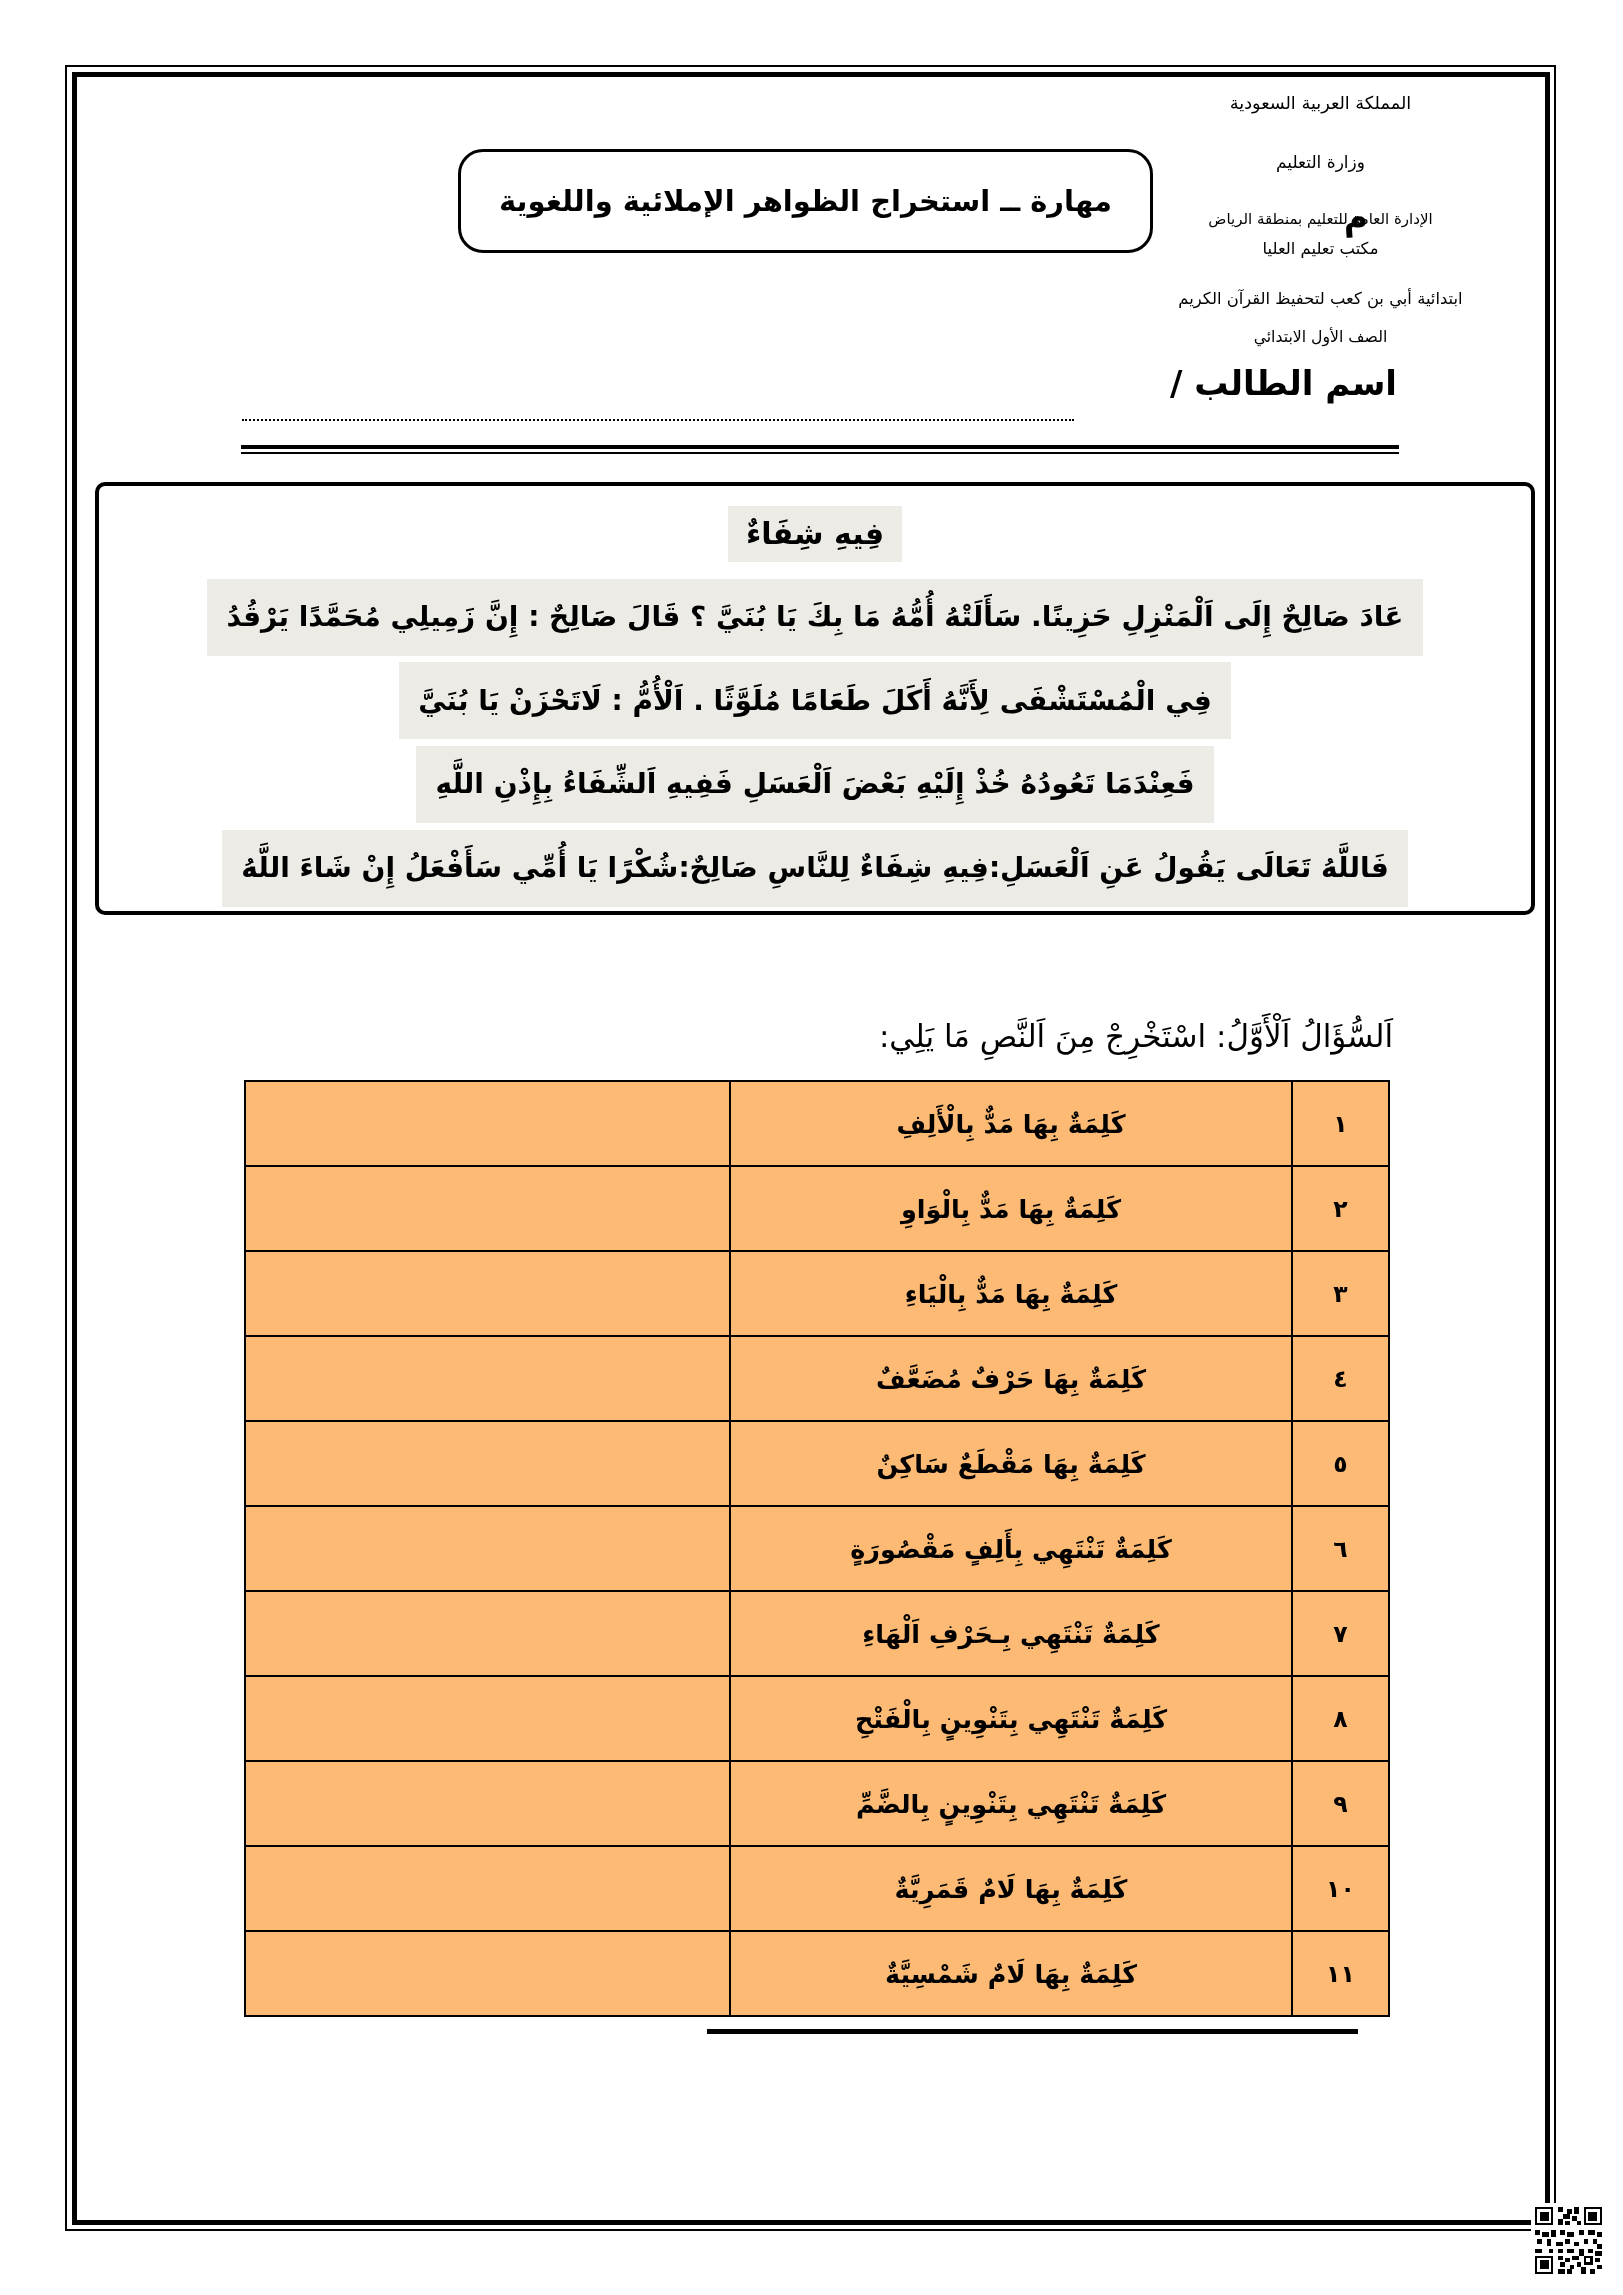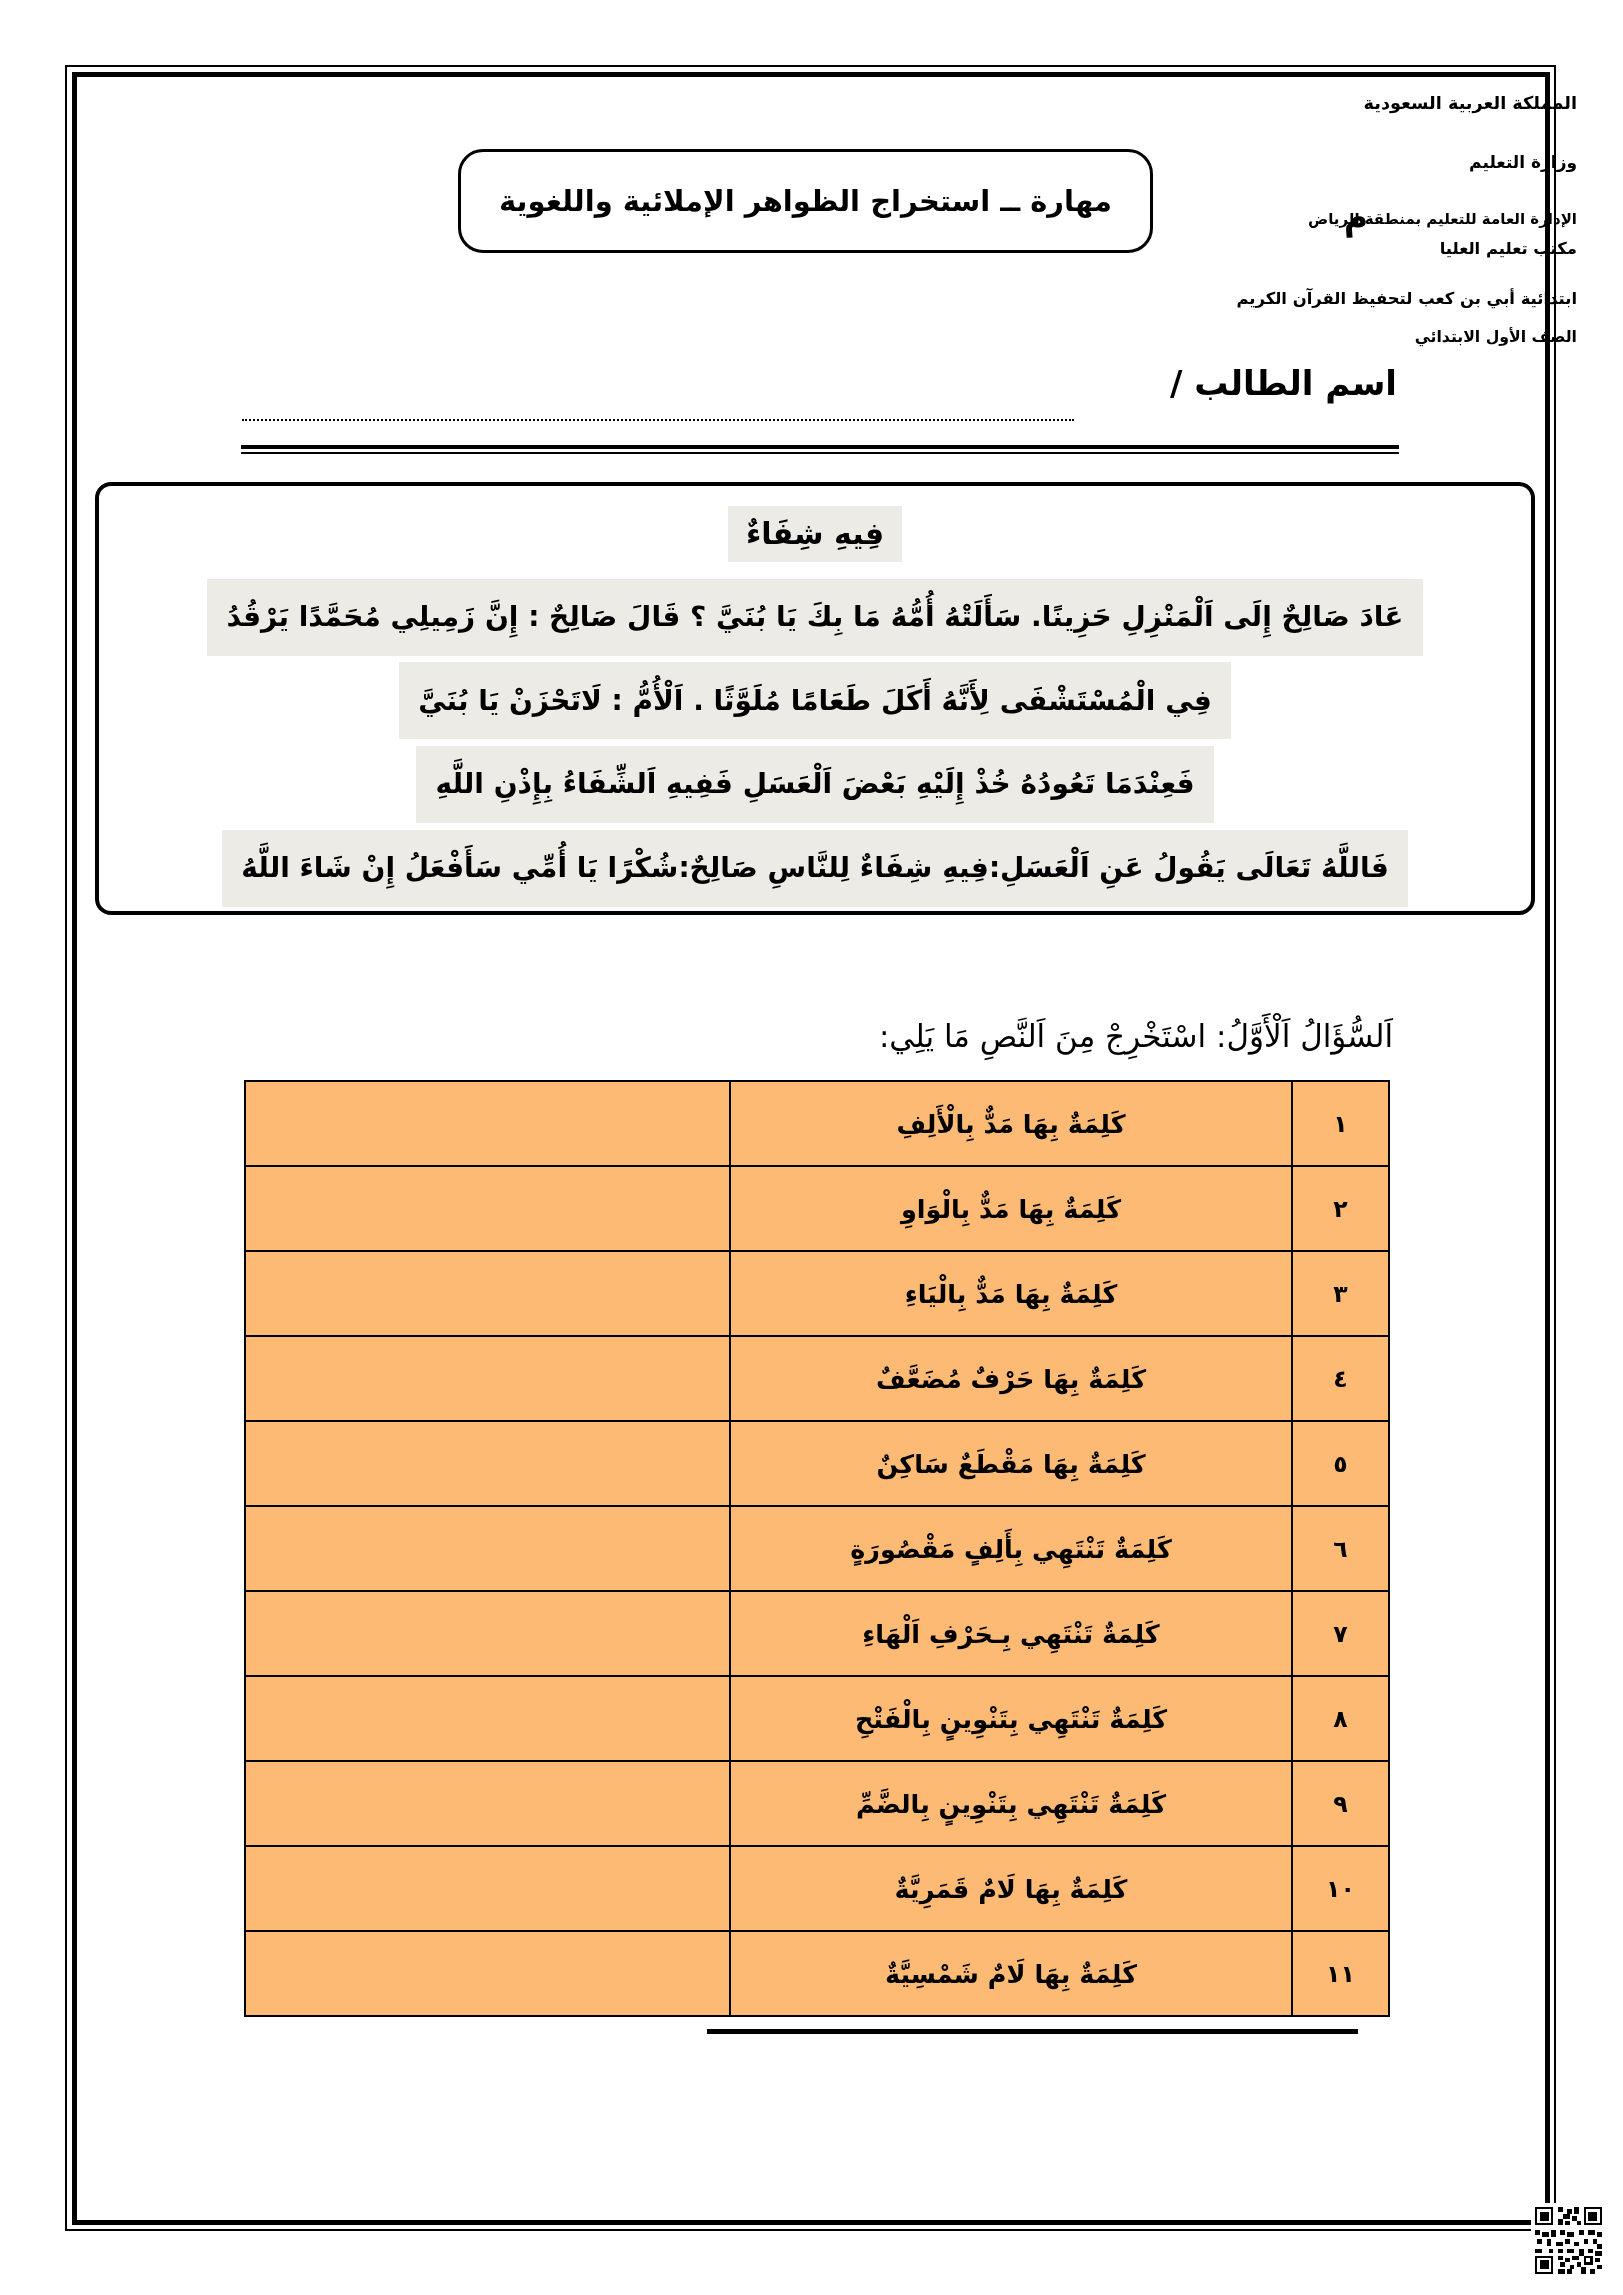--- a/index.html
+++ b/index.html
@@ -17,22 +17,22 @@
     position:absolute; left:65px; top:65px; width:1491px; height:2166px;
     border:2px solid #000; box-sizing:border-box;
   }
   .frame-inner{
     position:absolute; left:72px; top:72px; width:1478px; height:2153px;
     border:5.9px solid #000; box-sizing:border-box;
   }
 
   
   .gov-header{
-    position:absolute; left:1152px; top:93px; width:425px;
-    text-align:right; font-weight:700; direction:rtl;
+    position:absolute; left:1108px; top:93px; width:425px;
+    text-align:center; font-weight:400; direction:rtl;
   }
   .gov-line{ white-space:nowrap; }
   .gov-country{ font-size:17.7px; margin-bottom:39px; }
   .gov-ministry{ font-size:17px; margin-bottom:38px; }
   .gov-admin{ font-size:15px; margin-bottom:10.5px; }
   .gov-office{ font-size:16.4px; margin-bottom:31px; }
   .gov-school{ font-size:16.4px; margin-bottom:19.6px; }
   .gov-grade{ font-size:15.7px; }
   .logo-mark{
     position:absolute; left:1336px; top:202px; width:39px; height:34px;
@@ -58,21 +58,21 @@
     border-bottom:2.6px dotted #000;
   }
   .double-rule{
     position:absolute; left:241px; top:445px; width:1158px; height:3.3px;
     border-top:4.6px solid #000; border-bottom:2.6px solid #000;
   }
 
   
   .passage-box{
     position:absolute; left:95px; top:482px; width:1440px; height:433px;
-    border:4.6px solid #000; border-radius:16px; box-sizing:border-box;
+    border:4.6px solid #000; border-radius:10px; box-sizing:border-box;
     text-align:center; padding-top:19.6px;
   }
   .hl{
     display:inline-block; background:#ECEBE6; color:#000;
     font-weight:700; white-space:nowrap;
   }
   .p-title{ margin-bottom:17px; }
   .p-title .hl{ font-size:30px; padding:10.5px 18.3px; }
   .p-line{ margin-bottom:6.5px; }
   .p-line .hl{ font-size:28px; line-height:1.45; padding:18.3px 19.6px; max-width:1394px; }

